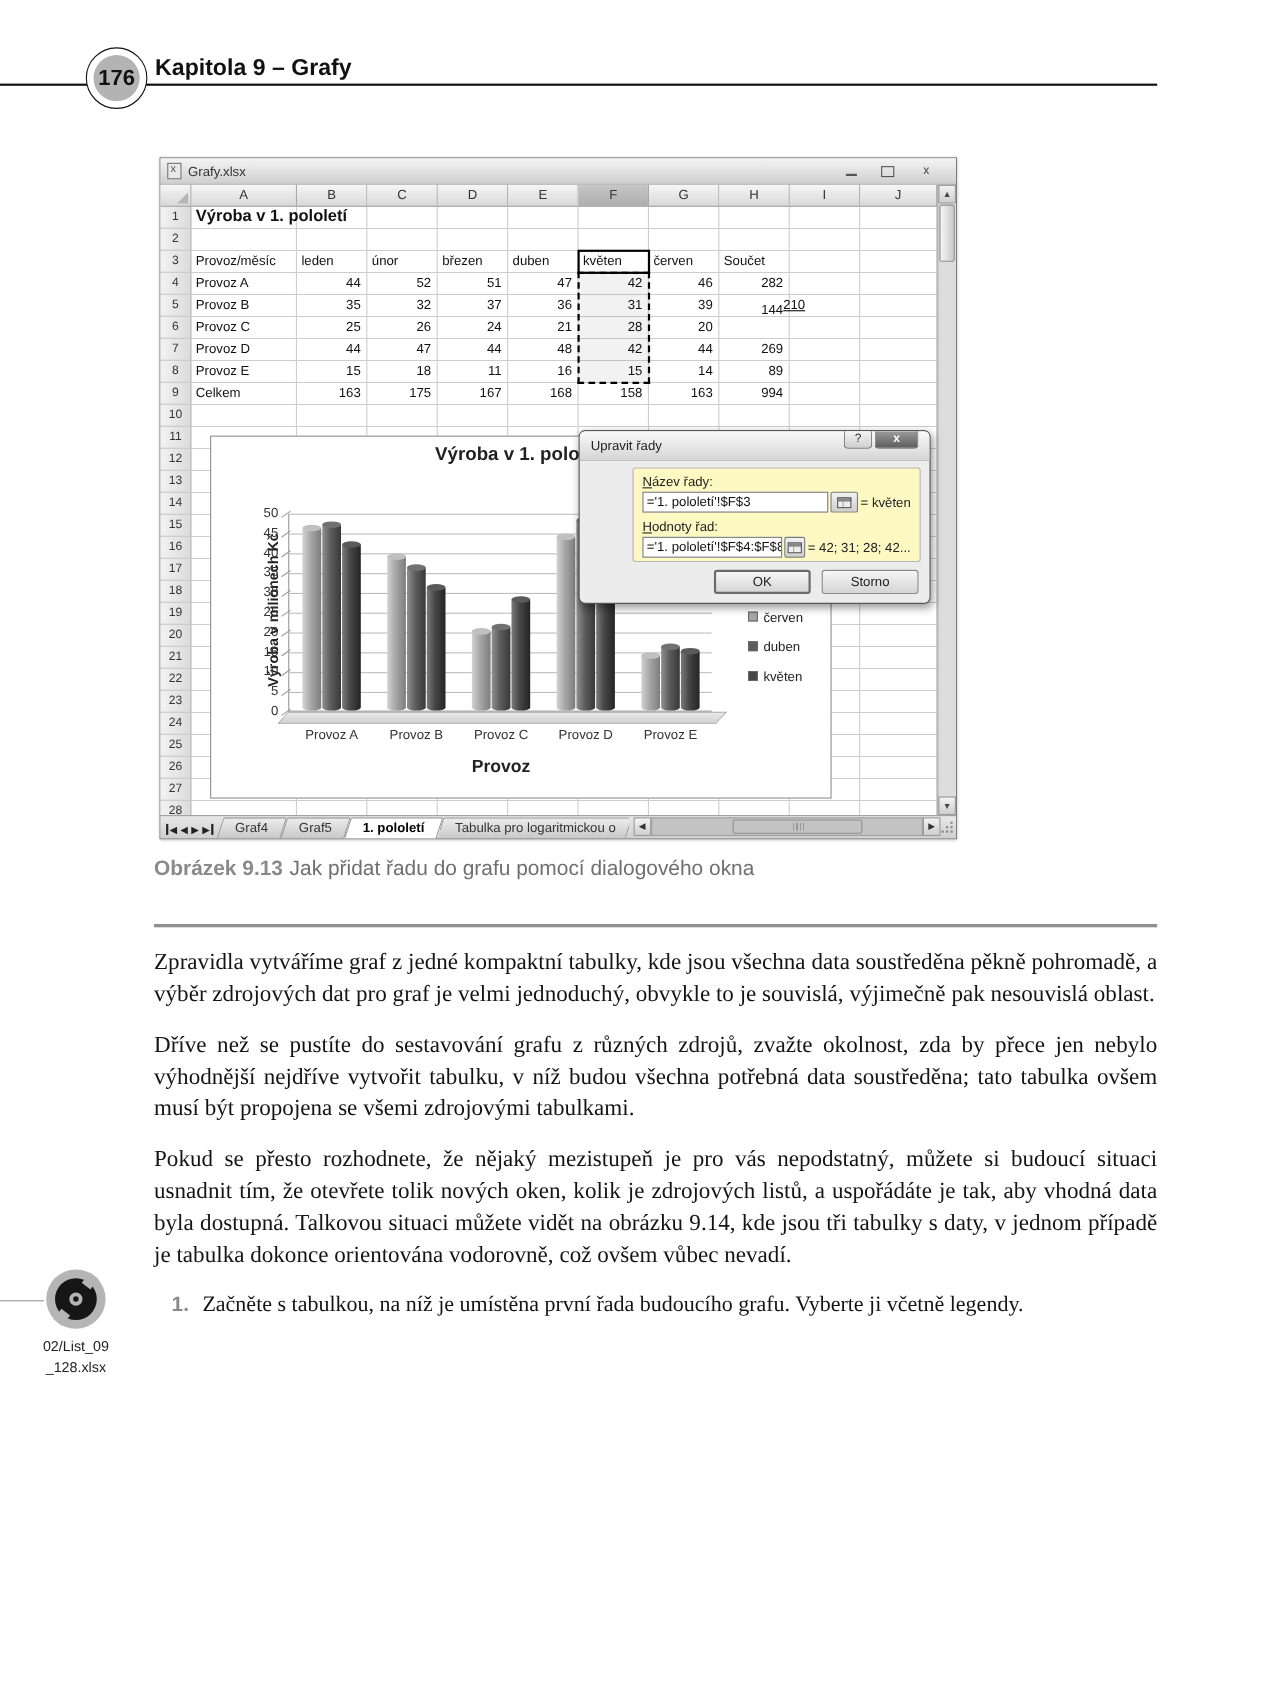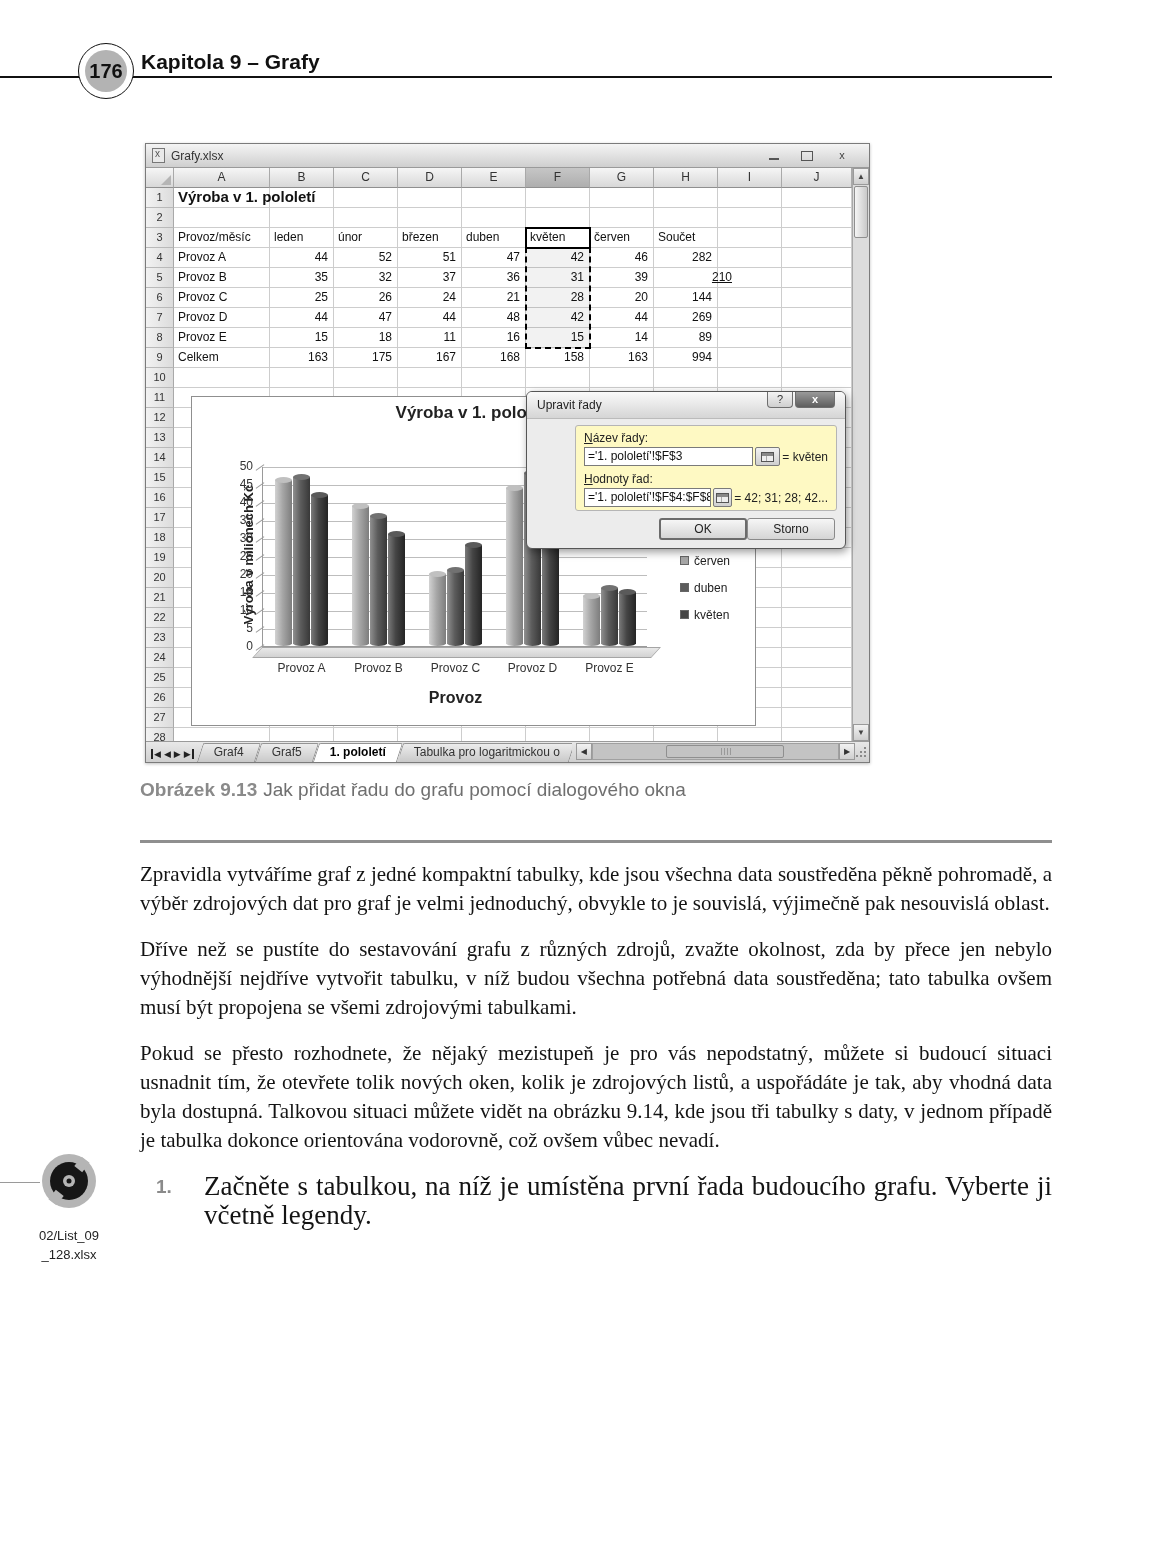--- a/index.html
+++ b/index.html
@@ -68,21 +68,21 @@
   .dlg-panel { position:absolute; left:8px; top:33px; right:8px; height:86px; background:#fef9c3; border:1px solid #b5b5b5; border-radius:3px; padding:5px 8px;margin-left:40px; }
   .ak-label { display:block; font-size:12px; color:#222; margin-bottom:2px; }
   .ak-label::first-letter { text-decoration:underline; }
   .field-row { display:flex; align-items:center; gap:2px; margin-bottom:6px; }
   .txt-input { width:170px; height:19px; background:#fff; border:1px solid #7a7a7a; font-size:12px; line-height:17px; padding:0 3px; color:#111; white-space:nowrap; overflow:hidden; }
   .range-btn { width:26px; height:19px; border:1px solid #7a7a7a; border-radius:2px; background:linear-gradient(#f2f2f2,#cfcfcf); display:flex; align-items:center; justify-content:center; }
   .range-glyph { width:13px; height:10px; border:1px solid #555; background:
       linear-gradient(#888 0 0) left top/13px 3px no-repeat,
       linear-gradient(#aaa 0 0) 4px 0/1px 10px no-repeat, #eee; }
   .field-result { font-size:12px; color:#222; white-space:nowrap; }
-  .dlg-buttons { position:absolute; right:10px; bottom:8px; display:flex; }
+  .dlg-buttons { position:absolute; right:10px; bottom:8px; display:flex; gap:10px; }
   .dlg-btn { width:88px; height:22px; border:1px solid #8a8a8a; border-radius:3px; background:linear-gradient(#f6f6f6,#d5d5d5); font-size:12px; color:#222; text-align:center; line-height:20px; }
   .dlg-btn.default { border:2px solid #6b6b6b; line-height:18px; }
 
   
   .vscroll { position:absolute; right:0; top:24px; bottom:21px; width:17px; background:#dcdcdc; border-left:1px solid #a8a8a8; z-index:4; }
   .vs-btn { height:17px; background:linear-gradient(#f2f2f2,#cfcfcf); border:1px solid #9a9a9a; font-size:8px; color:#444; text-align:center; line-height:16px; }
   .vs-btn.down { position:absolute; bottom:0; left:0; right:0; }
   .vs-thumb { position:absolute; top:18px; left:1px; right:1px; height:52px; background:linear-gradient(90deg,#f5f5f5,#c9c9c9); border:1px solid #8f8f8f; border-radius:2px; }
   .tabbar { position:absolute; left:0; right:0; bottom:0; height:21px; background:linear-gradient(#e8e8e8,#cfcfcf); border-top:1px solid #9a9a9a; display:flex; align-items:flex-end; z-index:4; }
   .tab-nav { display:flex; align-items:center; gap:3px; padding:0 6px 3px 5px; }
@@ -104,27 +104,27 @@
 
   
   .fig-caption { position:absolute; left:140px; top:779px; font-size:19px; color:#6f6f6f; }
   .fig-caption b { color:#8a8a8a; font-weight:bold; margin-right:6px; }
   .section { position:absolute; left:140px; top:836px; width:912px; }
   .section h1 { font-family:"Liberation Sans", sans-serif; font-style:italic; font-weight:bold; font-size:34px; color:#111; letter-spacing:-0.5px; }
   .h-rule { height:3px; background:#8f8f8f; margin-top:4px; }
   .section p { font-family:"Liberation Serif", serif; font-size:21px; line-height:29px; text-align:justify; margin-top:17px; color:#141414; }
   .num-list { margin-top:17px; display:flex; padding-left:16px; }
   .num-list .num { font-family:"Liberation Sans", sans-serif; font-weight:bold; color:#8a8a8a; font-size:19px; width:28px; line-height:29px; }
-  .num-list .li-text { flex:1; font-family:"Liberation Serif", serif; font-size:27px; line-height:29px; text-align:justify; color:#141414;margin-left:20px; }
+  .num-list .li-text { flex:1; font-family:"Liberation Serif", serif; font-size:20px; line-height:29px; text-align:justify; color:#141414; }
 
   
   .margin-line { position:absolute; left:0; top:1182px; width:40px; height:1px; background:#9a9a9a; }
   .cd-note { position:absolute; left:36px; top:1153px; width:66px; text-align:center; }
   .cd-note svg { display:block; margin:0 auto; }
-  .cd-label { font-size:13px; color:#222; line-height:21px; margin-top:16px; }
+  .cd-label { font-size:13px; color:#222; line-height:21px; margin-top:4px; }
 </style>
 </head>
 <body>
 
 <div class="page">
 
   <div class="top-rule"></div>
   <div class="page-badge">
     <div class="inner">176</div>
   </div>
@@ -221,21 +221,21 @@
           <div class="cell-text num" style="left: 352px; width: 64px; top: 80px; padding: 0px 6px 0px 0px;">31</div>
           <div class="cell-text num" style="left: 416px; width: 64px; top: 80px; padding: 0px 6px 0px 0px;">39</div>
           <div class="cell-text num" style="left: 500px; width: 64px; top: 80px; padding: 0px 6px 0px 0px; text-decoration: underline;">210</div>
           <div class="cell-text" style="left: 0px; width: 96px; top: 100px; padding: 0px 0px 0px 4px;">Provoz C</div>
           <div class="cell-text num" style="left: 96px; width: 64px; top: 100px; padding: 0px 6px 0px 0px;">25</div>
           <div class="cell-text num" style="left: 160px; width: 64px; top: 100px; padding: 0px 6px 0px 0px;">26</div>
           <div class="cell-text num" style="left: 224px; width: 64px; top: 100px; padding: 0px 6px 0px 0px;">24</div>
           <div class="cell-text num" style="left: 288px; width: 64px; top: 100px; padding: 0px 6px 0px 0px;">21</div>
           <div class="cell-text num" style="left: 352px; width: 64px; top: 100px; padding: 0px 6px 0px 0px;">28</div>
           <div class="cell-text num" style="left: 416px; width: 64px; top: 100px; padding: 0px 6px 0px 0px;">20</div>
-          <div class="cell-text num" style="left: 480px; width: 64px; top: 100px; padding: 0px 6px 0px 0px;">144</div>
+          <div class="cell-text num" style="left: 480px; width: 64px; top: 84px; padding: 0px 6px 0px 0px;">144</div>
           <div class="cell-text" style="left: 0px; width: 96px; top: 120px; padding: 0px 0px 0px 4px;">Provoz D</div>
           <div class="cell-text num" style="left: 96px; width: 64px; top: 120px; padding: 0px 6px 0px 0px;">44</div>
           <div class="cell-text num" style="left: 160px; width: 64px; top: 120px; padding: 0px 6px 0px 0px;">47</div>
           <div class="cell-text num" style="left: 224px; width: 64px; top: 120px; padding: 0px 6px 0px 0px;">44</div>
           <div class="cell-text num" style="left: 288px; width: 64px; top: 120px; padding: 0px 6px 0px 0px;">48</div>
           <div class="cell-text num" style="left: 352px; width: 64px; top: 120px; padding: 0px 6px 0px 0px;">42</div>
           <div class="cell-text num" style="left: 416px; width: 64px; top: 120px; padding: 0px 6px 0px 0px;">44</div>
           <div class="cell-text num" style="left: 480px; width: 64px; top: 120px; padding: 0px 6px 0px 0px;">269</div>
           <div class="cell-text" style="left: 0px; width: 96px; top: 140px; padding: 0px 0px 0px 4px;">Provoz E</div>
           <div class="cell-text num" style="left: 96px; width: 64px; top: 140px; padding: 0px 6px 0px 0px;">15</div>

